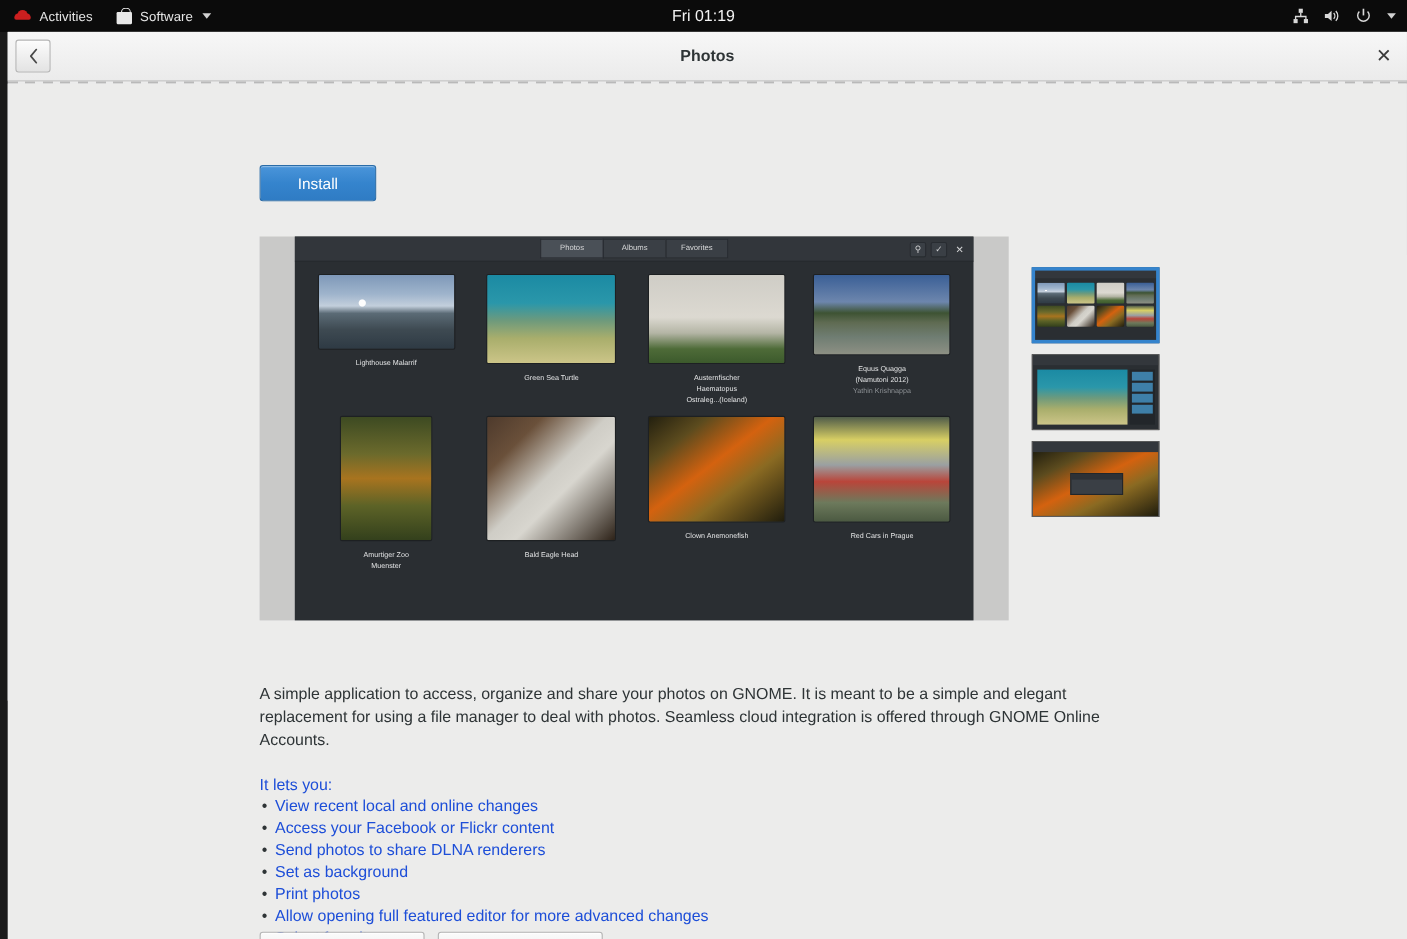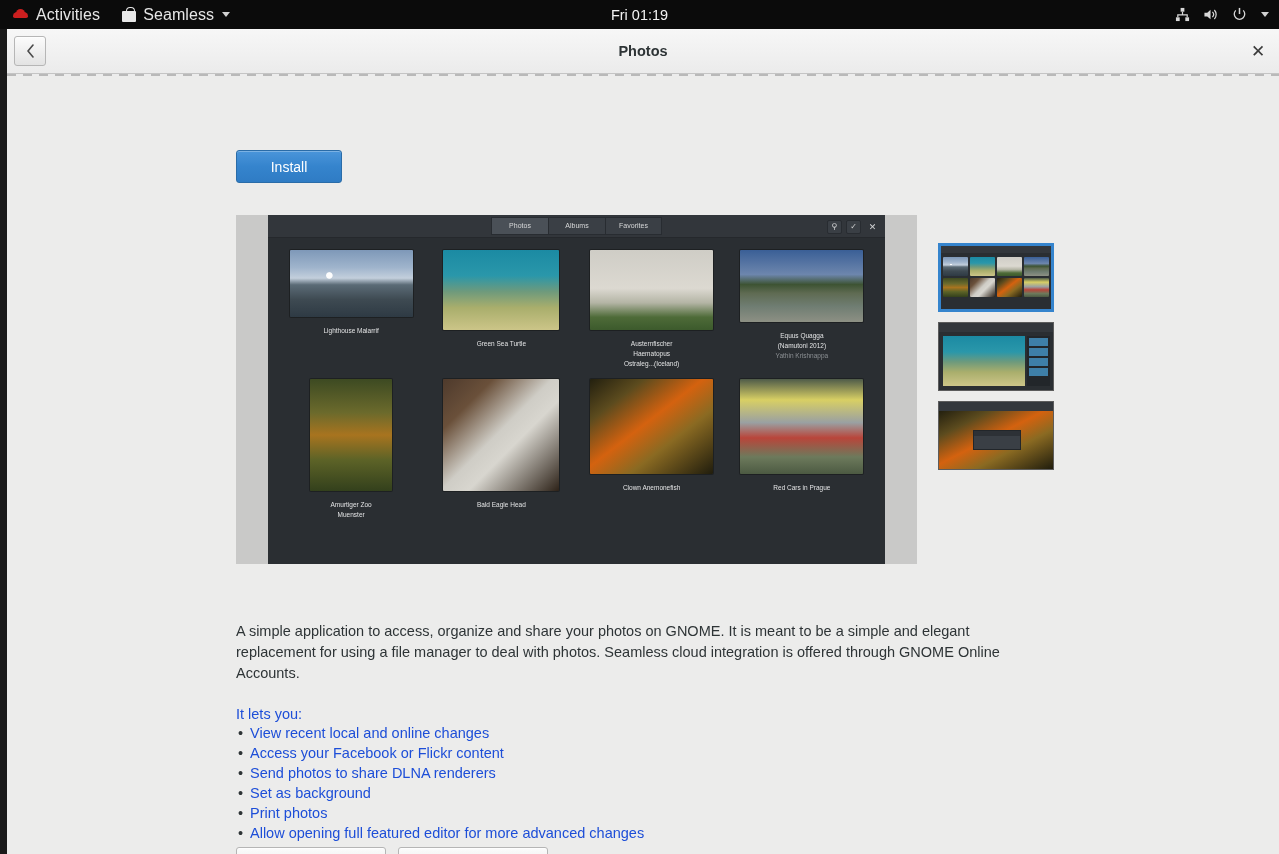--- a/index.html
+++ b/index.html
@@ -17,21 +17,21 @@
     background: #0b0b0b;
     display: flex; align-items: center;
     color: #dcdcdc; font-size: 14px;
   }
   .tb-left { display: flex; align-items: center; height: 29px; }
   .tb-item {
     display: flex; align-items: center; gap: 7px;
     padding: 0 11px; height: 29px; color: #e6e6e6;
   }
   .tb-item.first { padding-left: 12px; }
-  .tb-label { font-size: 16px; letter-spacing: .1px; }
+  .tb-label { font-size: 12px; letter-spacing: .1px; }
   .redhat {
     width: 17px; height: 13px; position: relative; display: inline-block;
   }
   .redhat::before {
     content: ""; position: absolute; left: 1px; top: 4px;
     width: 15px; height: 6px; background: #cc1f1f;
     border-radius: 7px 7px 3px 3px;
   }
   .redhat::after {
     content: ""; position: absolute; left: 4px; top: 1px;
@@ -271,21 +271,21 @@
 <body>
 
 <div id="topbar">
   <div class="tb-left">
     <div class="tb-item first">
       <span class="redhat"></span>
       <span class="tb-label">Activities</span>
     </div>
     <div class="tb-item">
       <span class="bagicon"></span>
-      <span class="tb-label">Seamless</span>
+      <span class="tb-label">Software</span>
       <span class="caret"></span>
     </div>
   </div>
 
   <div id="clock">Fri 01:19</div>
 
   <div class="tb-right">
     <span class="sysicon">
       <svg width="15" height="15" viewBox="0 0 16 16">
         <rect x="6" y="1" width="4" height="4" fill="#d8d8d8"></rect>

